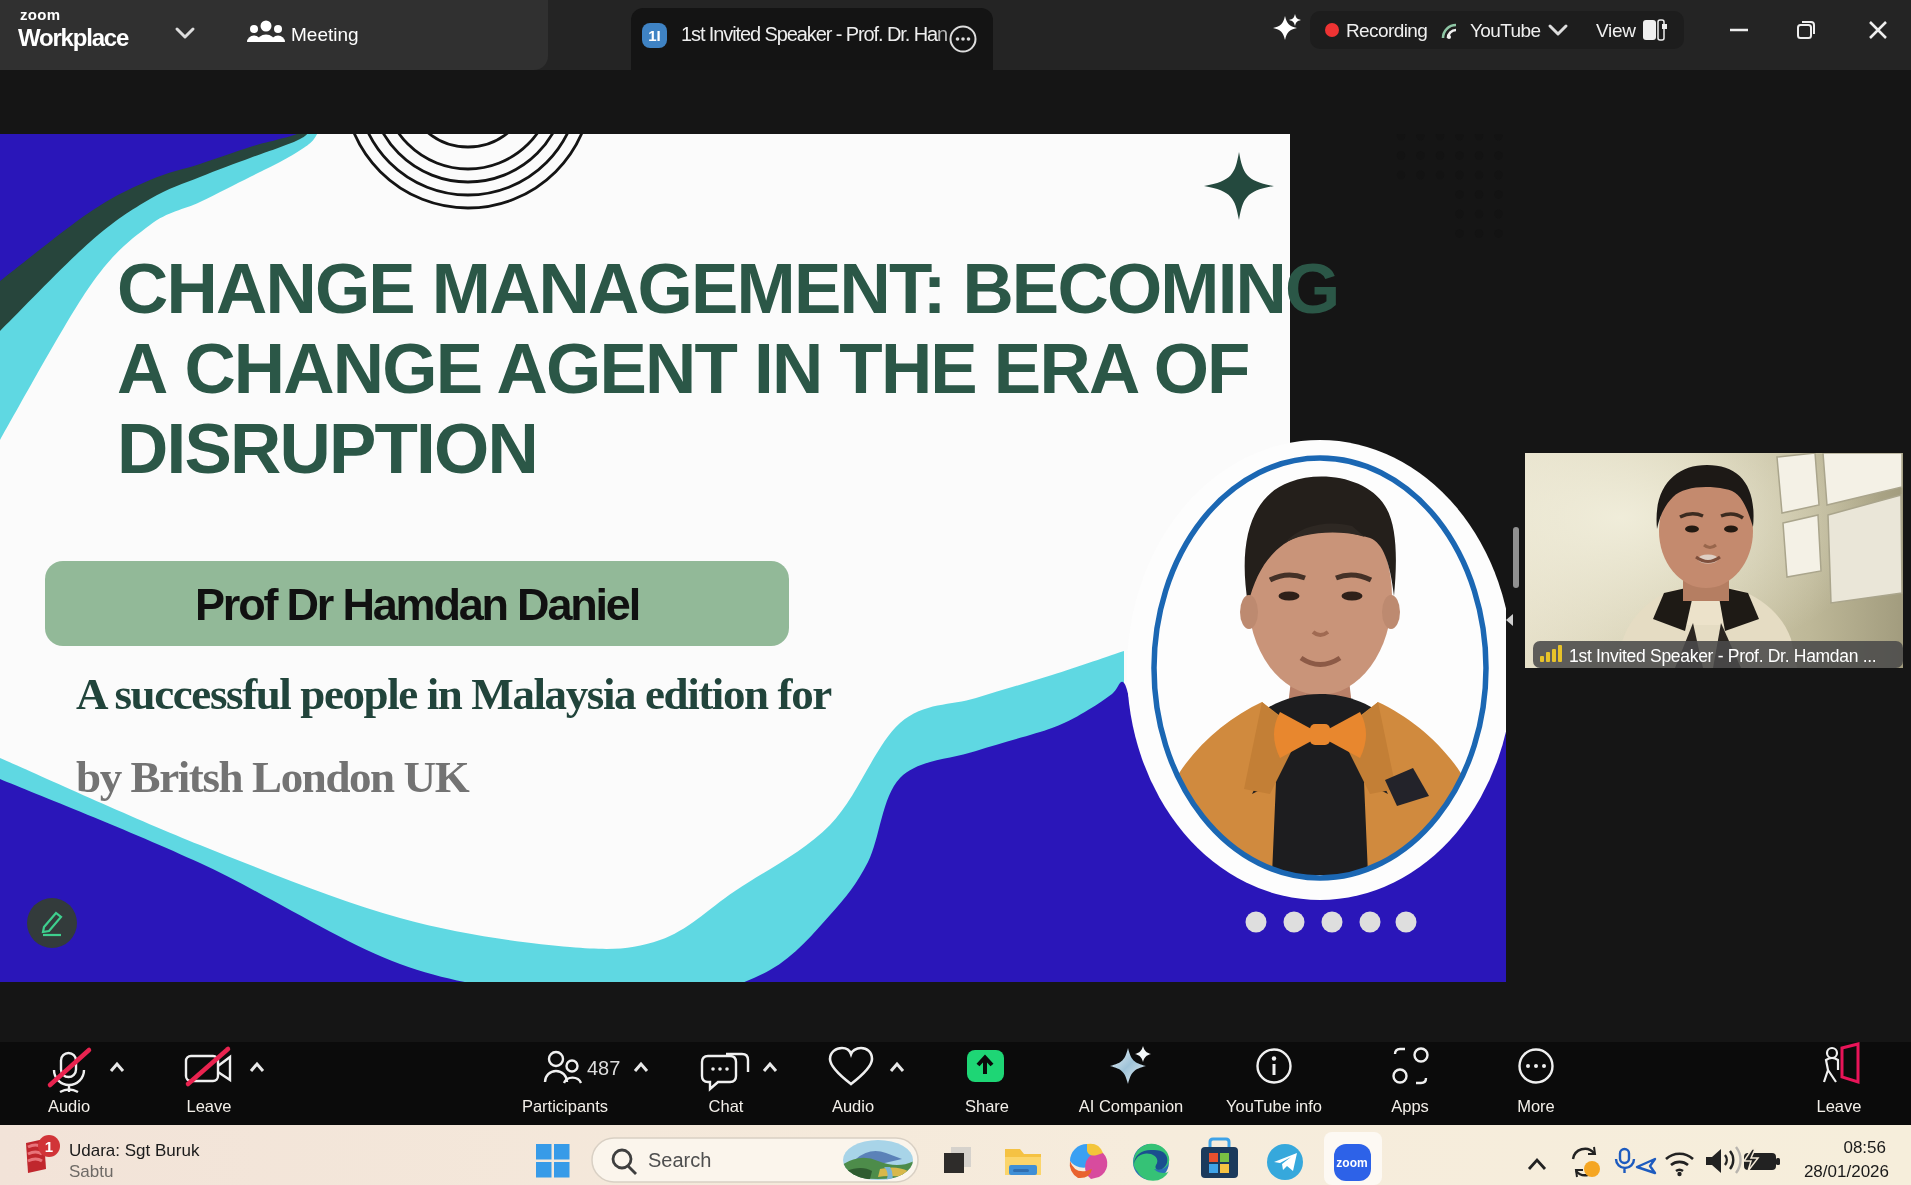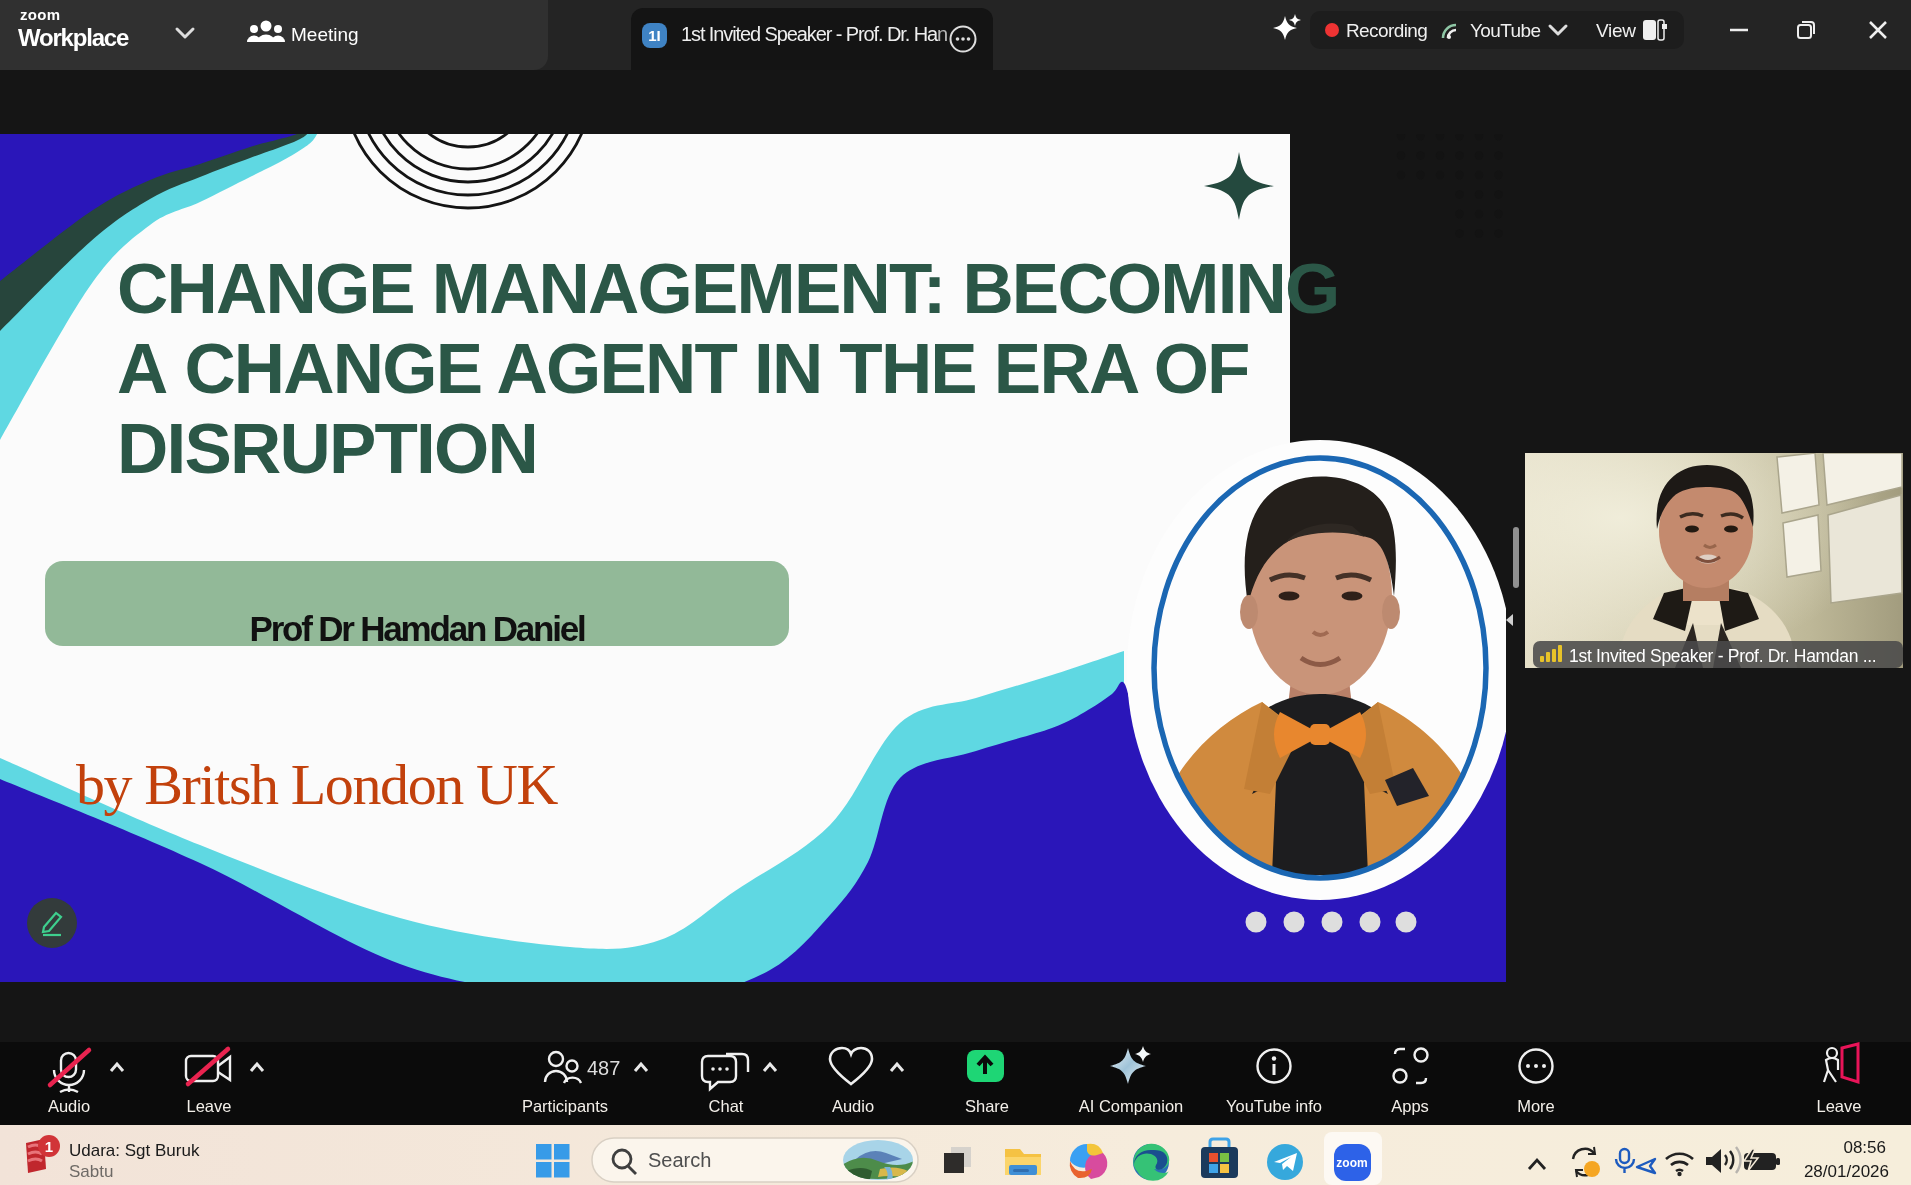--- a/index.html
+++ b/index.html
@@ -174,23 +174,24 @@
     </g>
 
     <path d="M 1385 646 l 28 -12 l 16 28 l -32 10 z" fill="#23232a"></path>
   </g>
   <ellipse cx="1320" cy="534" rx="166" ry="210" fill="none" stroke="#1b67b3" stroke-width="5.5"></ellipse>
 </svg>
 
 <div style="position:absolute;left:117px;top:115px;width:1290px;font-weight:bold;font-size:71px;line-height:80px;color:#2b5747;letter-spacing:-1.8px;">CHANGE MANAGEMENT: BECOMING A&nbsp;CHANGE AGENT IN THE ERA OF DISRUPTION</div>
 
 <div style="position:absolute;left:45px;top:427px;width:744px;height:85px;background:#92b998;border-radius:18px;"></div>
-<div style="position:absolute;left:45px;top:445px;width:744px;text-align:center;font-weight:bold;font-size:35px;letter-spacing:-2.2px;color:#111;margin-top:30px;">Prof Dr Hamdan Daniel</div>
-
-<div style="position:absolute;left:76px;top:617px;font-family:'Liberation Serif',serif;font-weight:normal;font-size:58px;letter-spacing:-1.4px;color:#c2410c;">by Britsh London UK</div>
+<div style="position:absolute;left:45px;top:445px;width:744px;text-align:center;font-weight:bold;font-size:45px;letter-spacing:-2.2px;color:#111;">Prof Dr Hamdan Daniel</div>
+
+<div style="position:absolute;left:76px;top:534px;font-family:'Liberation Serif',serif;font-weight:bold;font-size:45px;letter-spacing:-1.4px;color:#21443b;">A successful people in Malaysia edition for</div>
+<div style="position:absolute;left:76px;top:617px;font-family:'Liberation Serif',serif;font-weight:bold;font-size:45px;letter-spacing:-1.4px;color:#737373;">by Britsh London UK</div>
 
 <svg style="position:absolute;left:26px;top:763px" width="52" height="52">
   <circle cx="26" cy="26" r="25" fill="#333b3b"></circle>
   <g stroke="#3ecf8e" stroke-width="2.2" fill="none">
     <path d="M 18 30 L 30 16 L 35 20 L 23 34 L 17 35 Z"></path>
     <line x1="17" y1="38" x2="35" y2="38"></line>
   </g>
 </svg>
 </div>
 

